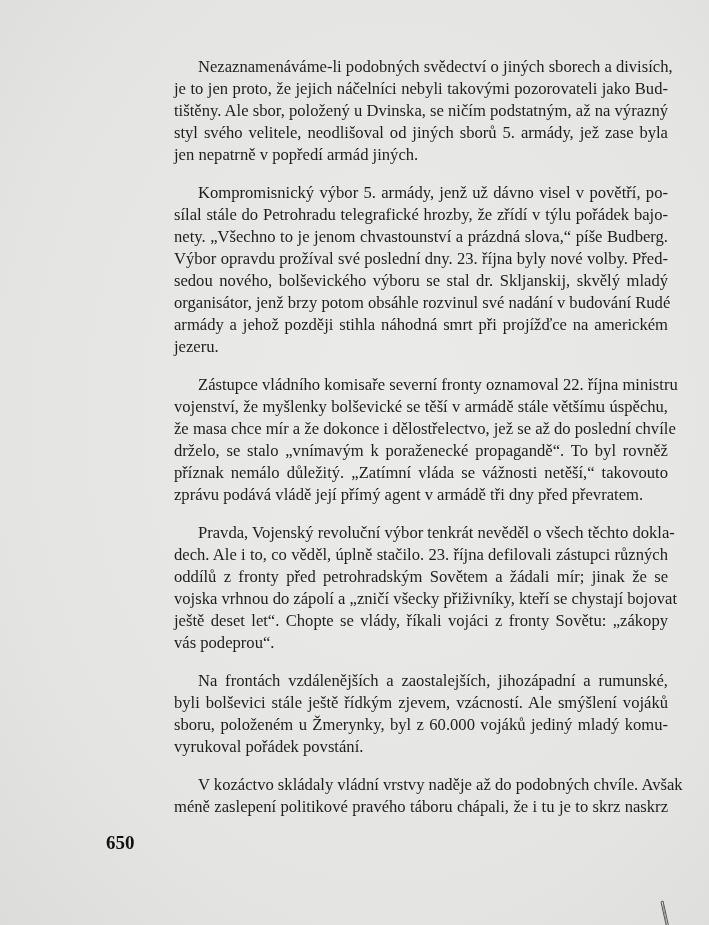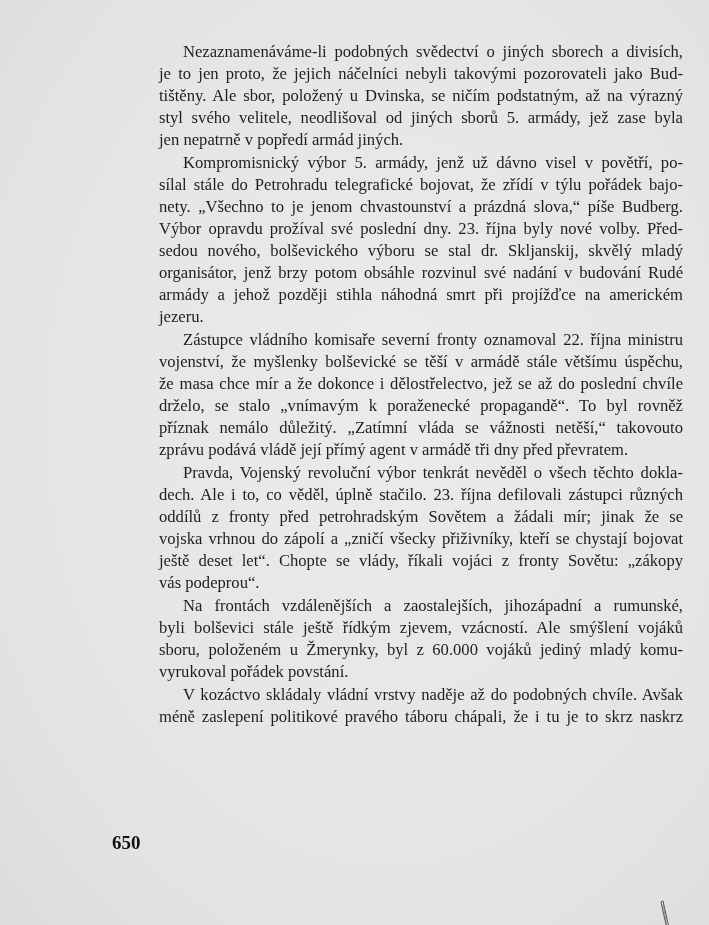--- a/index.html
+++ b/index.html
@@ -14,37 +14,37 @@
   }
   .body-text {
     position: absolute;
     left: 134px; top: 40px; width: 550px;
     font-family: "Liberation Serif", "DejaVu Serif", serif;
     font-size: 16.6px;
     line-height: 22px;
     color: #1e1e1e;
   }
   .para {
-    margin: 1px;
+    margin: 16px;
     text-align: justify;
     text-indent: 24px;
     hyphens: none;
   }
   .line {
     display: block;
     text-align: justify;
     text-align-last: justify;
     white-space: nowrap;
     height: 22px;
     overflow: visible;
   }
   .line.last { text-align-last: left; }
   .line.indent { padding-left: 24px; }
   .page-number {
-    position: absolute; left: 112px; top: 832px;
+    position: absolute; left: 106px; top: 832px;
     font-family: "Liberation Serif", "DejaVu Serif", serif;
     font-weight: bold; font-size: 19px; color: #111;
   }
   .pencil-mark {
     position: absolute; left: 660px; top: 900px;
     width: 10px; height: 30px;
   }
 </style>
 </head>
 <body>
@@ -55,21 +55,21 @@
     <div class="para">
       <span class="line indent">Nezaznamenáváme-li podobných svědectví o jiných sborech a divisích,</span>
       <span class="line">je to jen proto, že jejich náčelníci nebyli takovými pozorovateli jako Bud-</span>
       <span class="line">tištěny. Ale sbor, položený u Dvinska, se ničím podstatným, až na výrazný</span>
       <span class="line">styl svého velitele, neodlišoval od jiných sborů 5. armády, jež zase byla</span>
       <span class="line last">jen nepatrně v popředí armád jiných.</span>
     </div>
 
     <div class="para">
       <span class="line indent">Kompromisnický výbor 5. armády, jenž už dávno visel v povětří, po-</span>
-      <span class="line">sílal stále do Petrohradu telegrafické bojovat, že zřídí v týlu pořádek bajo-</span>
+      <span class="line">sílal stále do Petrohradu telegrafické hrozby, že zřídí v týlu pořádek bajo-</span>
       <span class="line">nety. „Všechno to je jenom chvastounství a prázdná slova,“ píše Budberg.</span>
       <span class="line">Výbor opravdu prožíval své poslední dny. 23. října byly nové volby. Před-</span>
       <span class="line">sedou nového, bolševického výboru se stal dr. Skljanskij, skvělý mladý</span>
       <span class="line">organisátor, jenž brzy potom obsáhle rozvinul své nadání v budování Rudé</span>
       <span class="line">armády a jehož později stihla náhodná smrt při projížďce na americkém</span>
       <span class="line last">jezeru.</span>
     </div>
 
     <div class="para">
       <span class="line indent">Zástupce vládního komisaře severní fronty oznamoval 22. října ministru</span>

